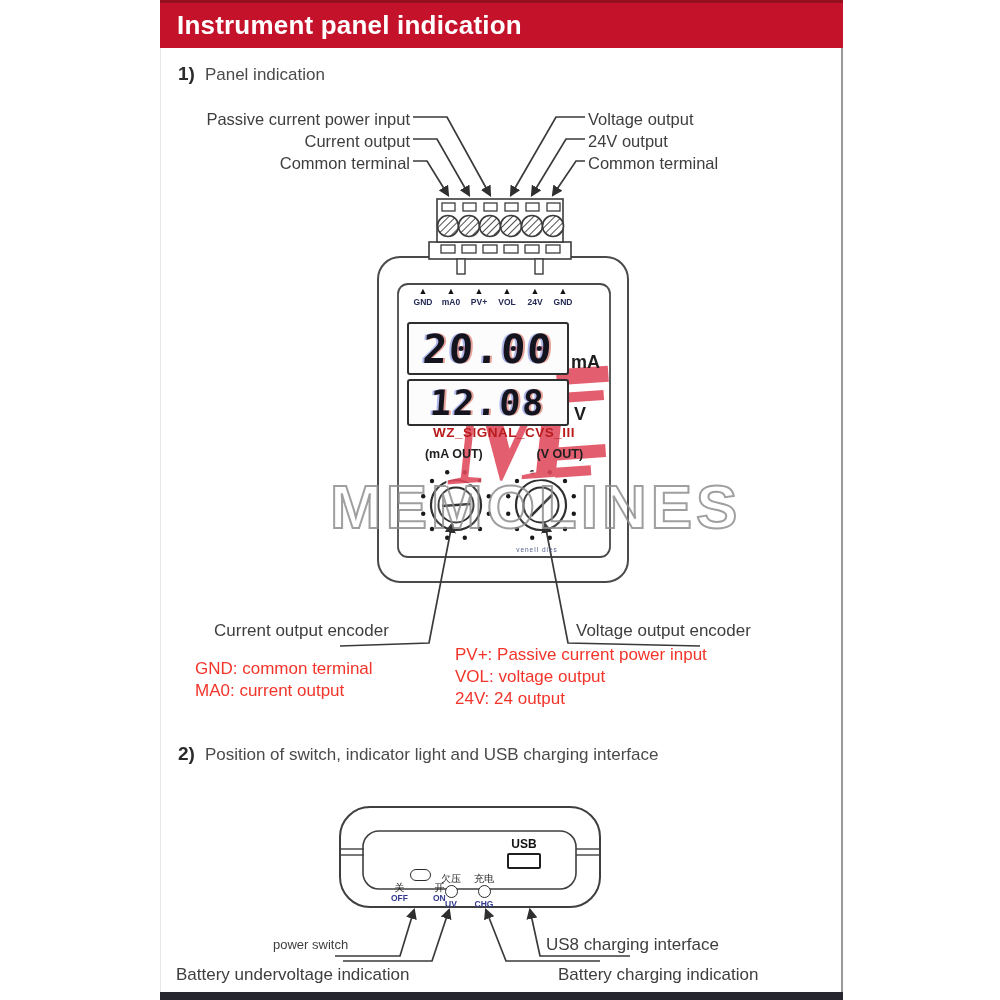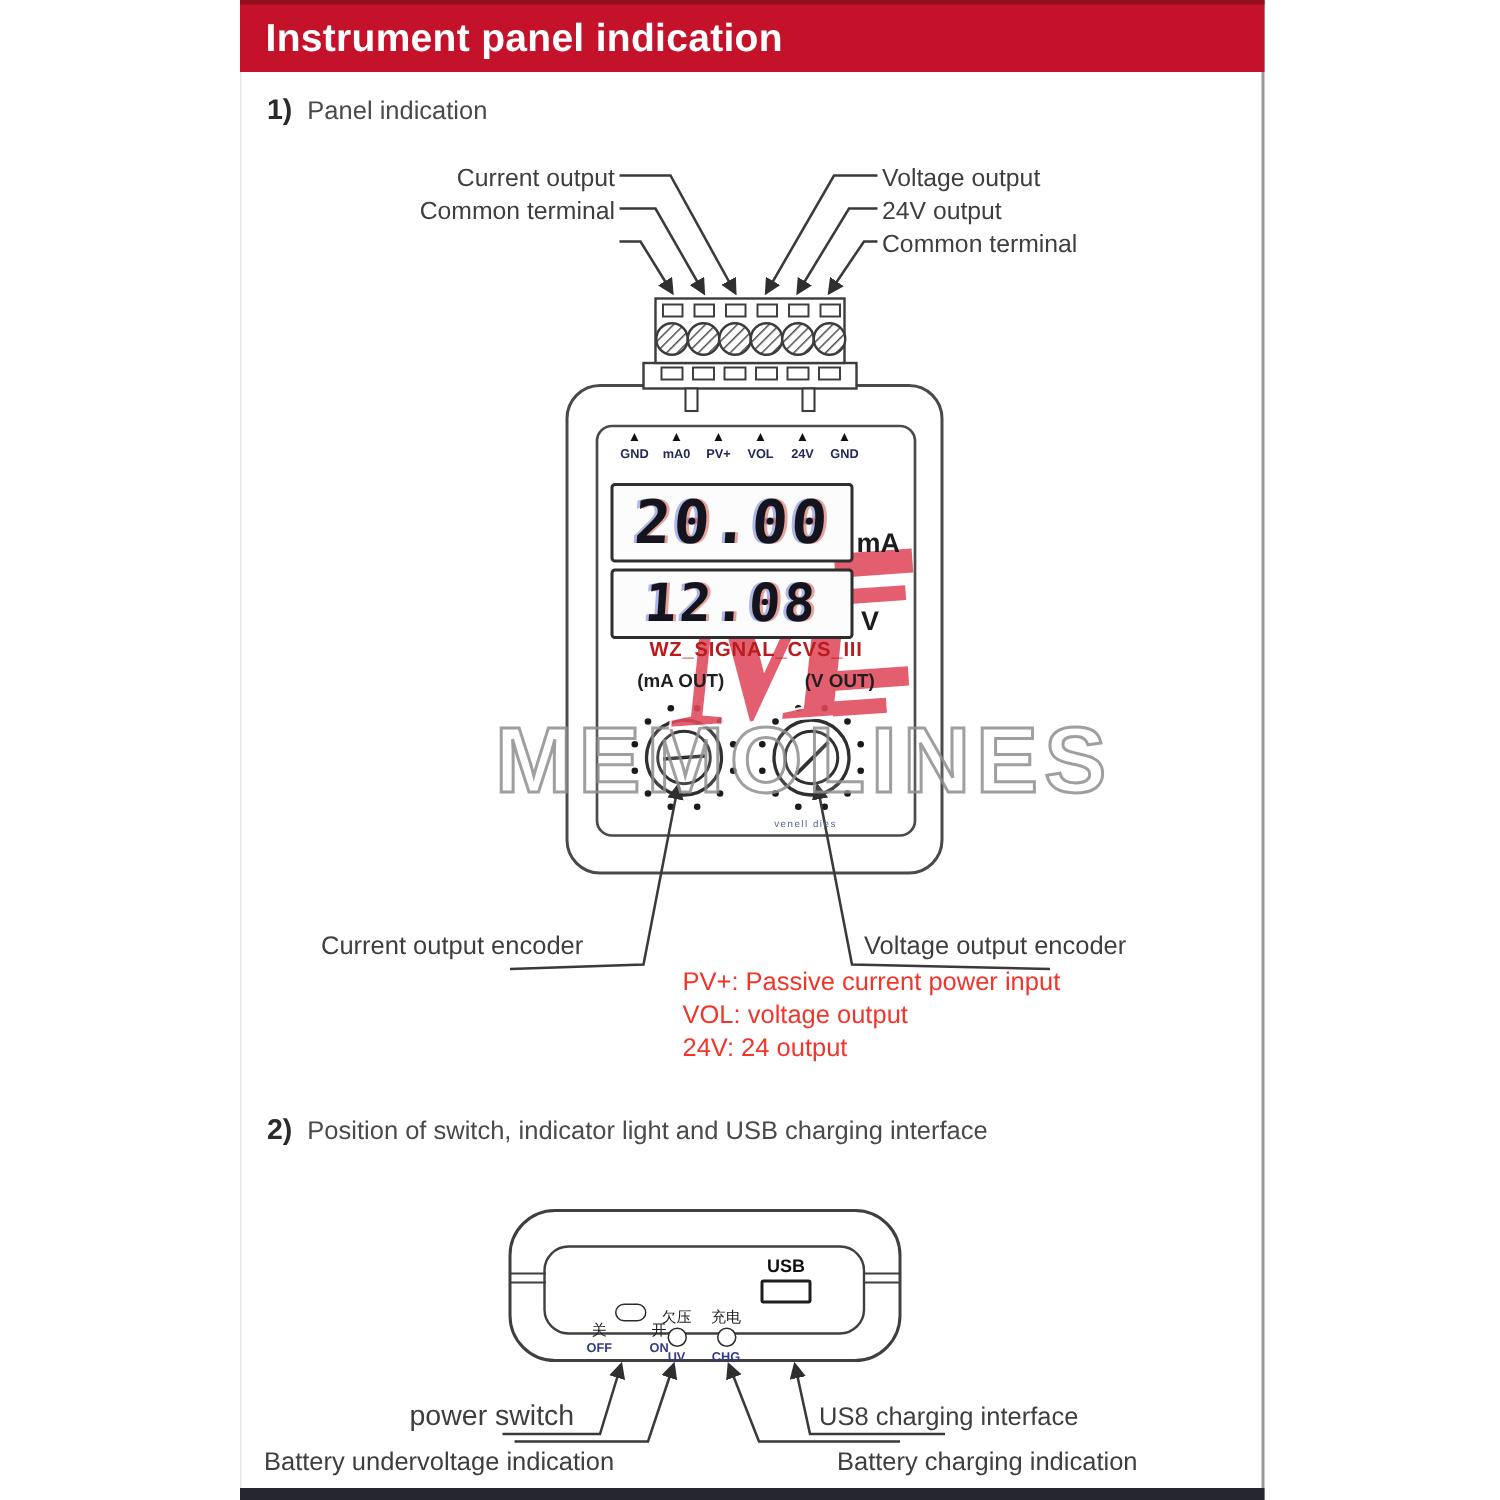--- a/index.html
+++ b/index.html
@@ -55,20 +55,21 @@
   <div class="abs header">
     <div class="header-title">Instrument panel indication</div>
   </div>
 
   <div class="abs sec-head" style="left:178px;top:63px;">
     <span class="sec-num">1)</span>
     <span class="sec-title">Panel indication</span>
   </div>
 
   <div class="abs lbl-block-r" style="left:170px;top:108px;width:240px;">
+    <div class="lbl">Passive current power input</div>
     <div class="lbl">Current output</div>
     <div class="lbl">Common terminal</div>
   </div>
   <div class="abs" style="left:588px;top:108px;">
     <div class="lbl">Voltage output</div>
     <div class="lbl">24V output</div>
     <div class="lbl">Common terminal</div>
   </div>
 
   <svg width="1000" height="1000" viewBox="0 0 1000 1000">
@@ -237,20 +238,24 @@
   <div class="abs knob-row">
     <span class="knob-lbl">(mA OUT)</span>
     <span class="knob-lbl">(V OUT)</span>
   </div>
 
   <div class="abs fine-print" style="left:492px;top:546px;width:90px;text-align:center;">venell dies</div>
 
   <div class="abs lbl" style="left:214px;top:620px;font-size:17px;">Current output encoder</div>
   <div class="abs lbl" style="left:576px;top:620px;font-size:17px;">Voltage output encoder</div>
 
+  <div class="abs" style="left:195px;top:658px;">
+    <div class="red-line">GND: common terminal</div>
+    <div class="red-line">MA0: current output</div>
+  </div>
   <div class="abs" style="left:455px;top:644px;">
     <div class="red-line">PV+: Passive current power input</div>
     <div class="red-line">VOL: voltage output</div>
     <div class="red-line">24V: 24 output</div>
   </div>
 
   <div class="abs sec-head" style="left:178px;top:743px;">
     <span class="sec-num">2)</span>
     <span class="sec-title">Position of switch, indicator light and USB charging interface</span>
   </div>
@@ -277,19 +282,19 @@
     <span class="cn">充电</span>
     <div class="ind-circle"></div>
     <span class="en-blue">CHG</span>
   </div>
 
   <div class="abs dev2-group" style="left:504px;top:837px;width:40px;">
     <span class="usb-word">USB</span>
     <div class="usb-port"></div>
   </div>
 
-  <div class="abs lbl" style="left:273px;top:934px;font-size:19px;">power switch</div>
+  <div class="abs lbl" style="left:273px;top:934px;font-size:13px;">power switch</div>
   <div class="abs lbl" style="left:546px;top:934px;font-size:17px;">US8 charging interface</div>
   <div class="abs lbl" style="left:176px;top:964px;font-size:17px;">Battery undervoltage indication</div>
   <div class="abs lbl" style="left:558px;top:964px;font-size:17px;">Battery charging indication</div>
 
   <div class="abs bottom-bar"></div>
 </div>
 
 </body></html>

